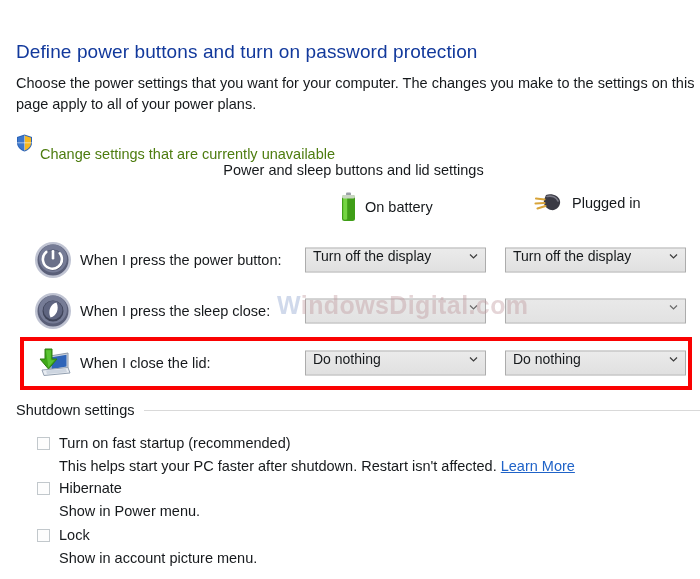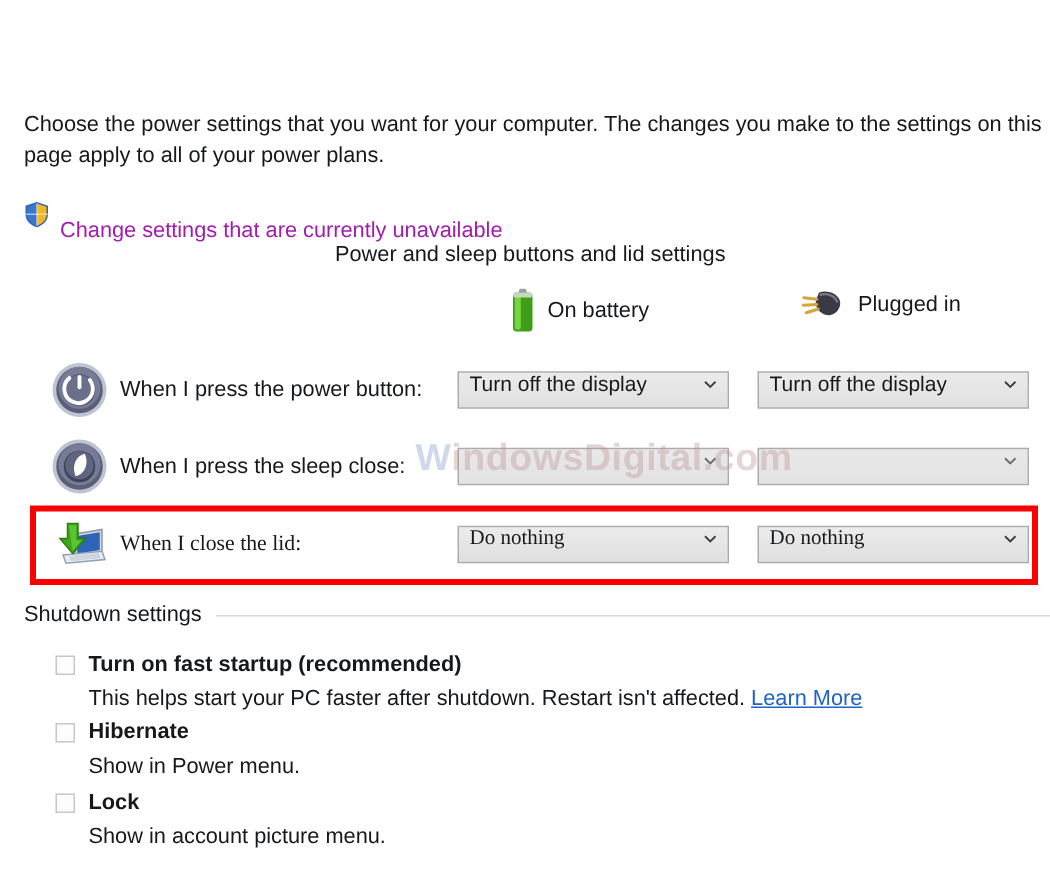--- a/index.html
+++ b/index.html
@@ -50,21 +50,21 @@
     align-items: center;
     gap: 7px;
   }
   .shield-icon {
     width: 17px;
     height: 18px;
     display: block;
   }
   .uac-link {
     font-size: 14.5px;
-    color: #a21caf;
+    color: #4d7c0f;
     text-decoration: none;
     white-space: nowrap;
     margin-top: 22px;
   }
 
   
   .group-head {
     position: absolute;
     left: 16px;
     display: flex;
@@ -125,21 +125,21 @@
   .setting-row {
     position: absolute;
     left: 0;
     width: 615px;
     height: 40px;
     display: flex;
     align-items: center;
   }
   #row-power  { top: 240px; }
   #row-sleep  { top: 291px; }
-  #row-lid    { top: 343px; font-family: Liberation Serif, serif; }
+  #row-lid    { top: 343px; }
 
   .row-icon {
     position: absolute;
     left: 34px;
     top: 50%;
     transform: translateY(-50%);
     width: 38px;
     height: 38px;
   }
   .row-label {
@@ -224,21 +224,21 @@
     width: 13px;
     height: 13px;
     box-sizing: border-box;
     border: 1px solid #c2c8cc;
     background: #fdfdfd;
     margin-top: 3px;
     flex: 0 0 auto;
   }
   .check-title {
     font-size: 14.5px;
-    font-weight: bold;
+    font-weight: normal;
     color: #16191c;
     white-space: nowrap;
     line-height: 19px;
   }
   .check-desc {
     font-size: 14.5px;
     color: #16191c;
     line-height: 19px;
     margin-left: 22px;
     margin-top: 4px;
@@ -251,20 +251,21 @@
 
   #item-fast-startup { top: 434px; }
   #item-hibernate    { top: 479px; }
   #item-lock         { top: 526px; }
 </style>
 </head>
 <body>
 
 <div class="page">
 
+  <div class="page-title">Define power buttons and turn on password protection</div>
 
   <div class="intro">Choose the power settings that you want for your computer. The changes you make to the settings on this page apply to all of your power plans.</div>
 
   <div class="uac-link-row">
     <span class="shield-icon-wrap">
       <svg class="shield-icon" viewBox="0 0 17 18" xmlns="http://www.w3.org/2000/svg">
         <path d="M8.5 0.6 L16 3.1 V8.8 C16 13.2 12.6 16.2 8.5 17.5 C4.4 16.2 1 13.2 1 8.8 V3.1 Z" fill="#2a63b8"></path>
         <path d="M8.5 1.6 L15 3.8 V8.8 C15 12.6 12.1 15.3 8.5 16.5 Z" fill="#f5b720"></path>
         <path d="M8.5 1.6 L2 3.8 V8.8 C2 12.6 4.9 15.3 8.5 16.5 Z" fill="#3d77cc"></path>
         <path d="M1 8.3 H16 V9.3 H1 Z" fill="#ffffff" opacity="0.55"></path>

